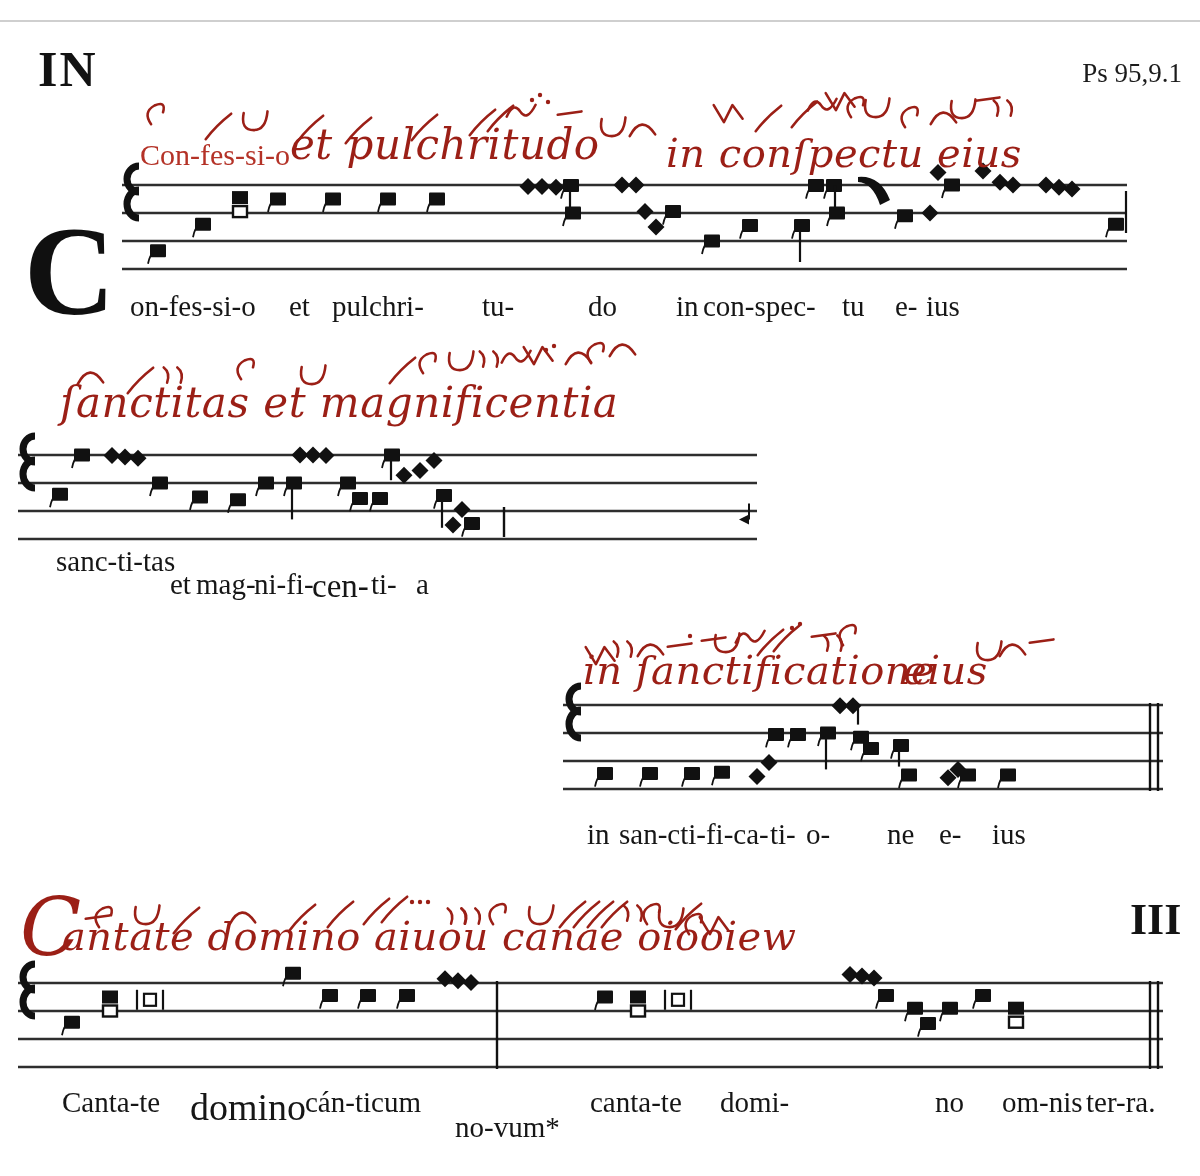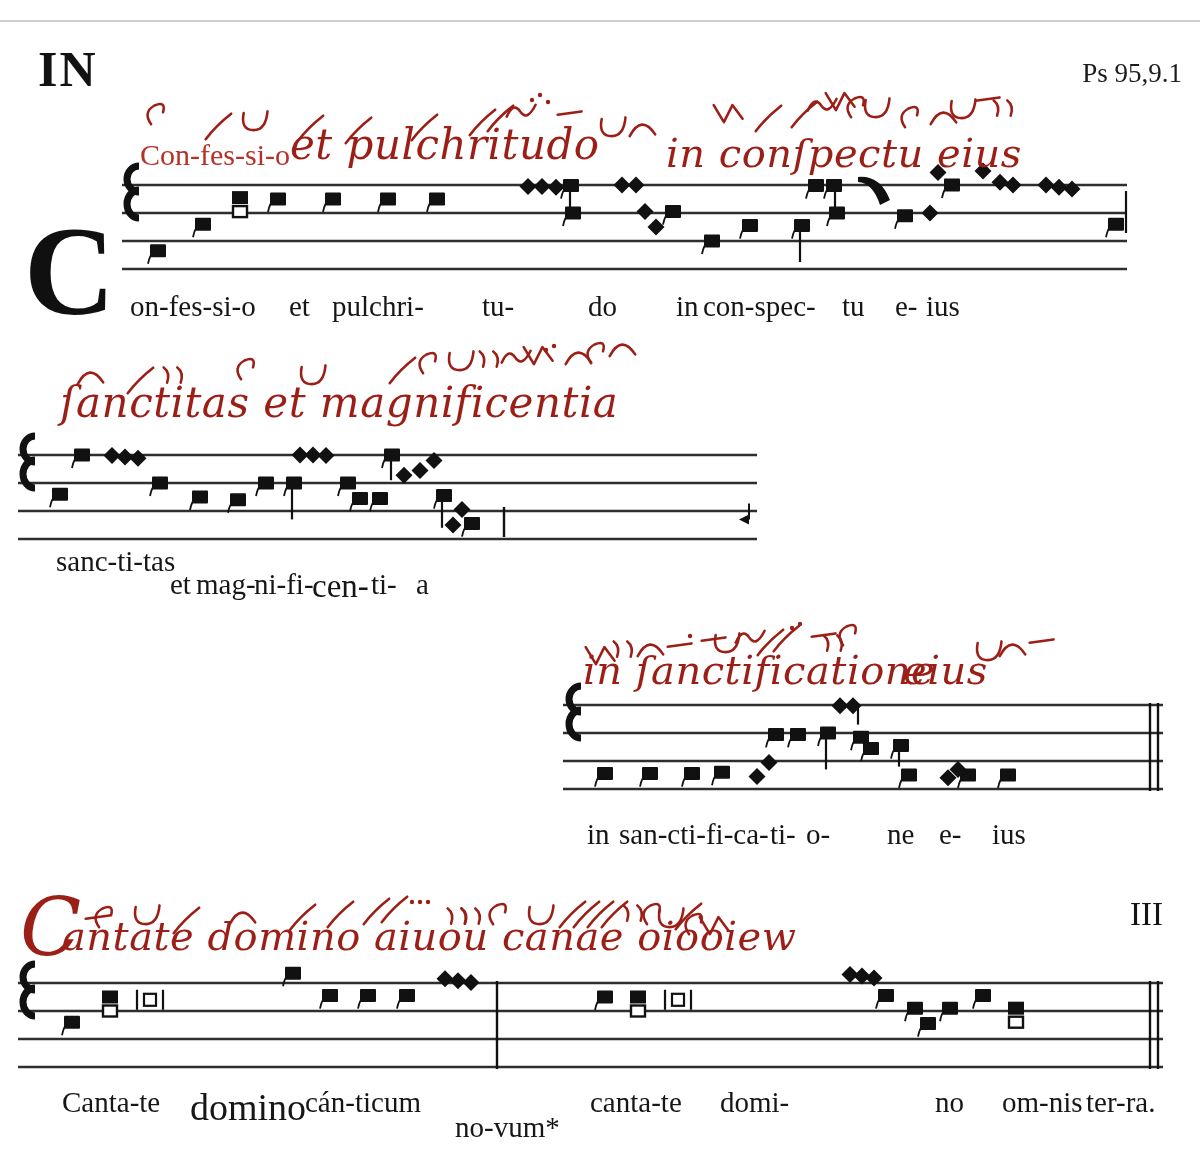--- a/index.html
+++ b/index.html
@@ -4,21 +4,21 @@
 <style>
   html,body{margin:0;padding:0;background:#ffffff;}
   .page{position:relative;width:1200px;height:1155px;background:#ffffff;overflow:hidden;
         font-family:"Liberation Serif","DejaVu Serif",serif;}
   .rule{position:absolute;left:0;width:1200px;height:2px;background:#cfcfcf;}
   #score{position:absolute;left:0;top:0;}
   .in{position:absolute;left:38px;top:44px;font-size:50px;font-weight:bold;letter-spacing:2px;
       color:#121212;line-height:1;}
   .psref{position:absolute;left:1042px;top:60px;width:140px;text-align:right;font-size:27px;color:#1b1b1b;line-height:1;}
   .bigc{position:absolute;left:24px;top:209px;font-size:126px;font-weight:bold;color:#101010;line-height:1;}
-  .mode{position:absolute;left:1130px;top:898px;font-size:33px;font-weight:normal;color:#141414;line-height:1;}
+  .mode{position:absolute;left:1130px;top:898px;font-size:44px;font-weight:bold;color:#141414;line-height:1;}
   .rubric{position:absolute;line-height:1;white-space:nowrap;}
   .rubric.roman{font-family:"Liberation Serif",serif;color:var(--rubric-red,#b43227);}
   .rubric.script,.rubric.script-initial{font-family:"DejaVu Serif",serif;font-style:italic;
       color:var(--ms-red,#9b1f16);letter-spacing:0.5px;}
   .lyric{position:absolute;line-height:1;white-space:nowrap;color:#161616;
       font-family:"Liberation Serif",serif;}
 </style>
 </head>
 <body>
 

